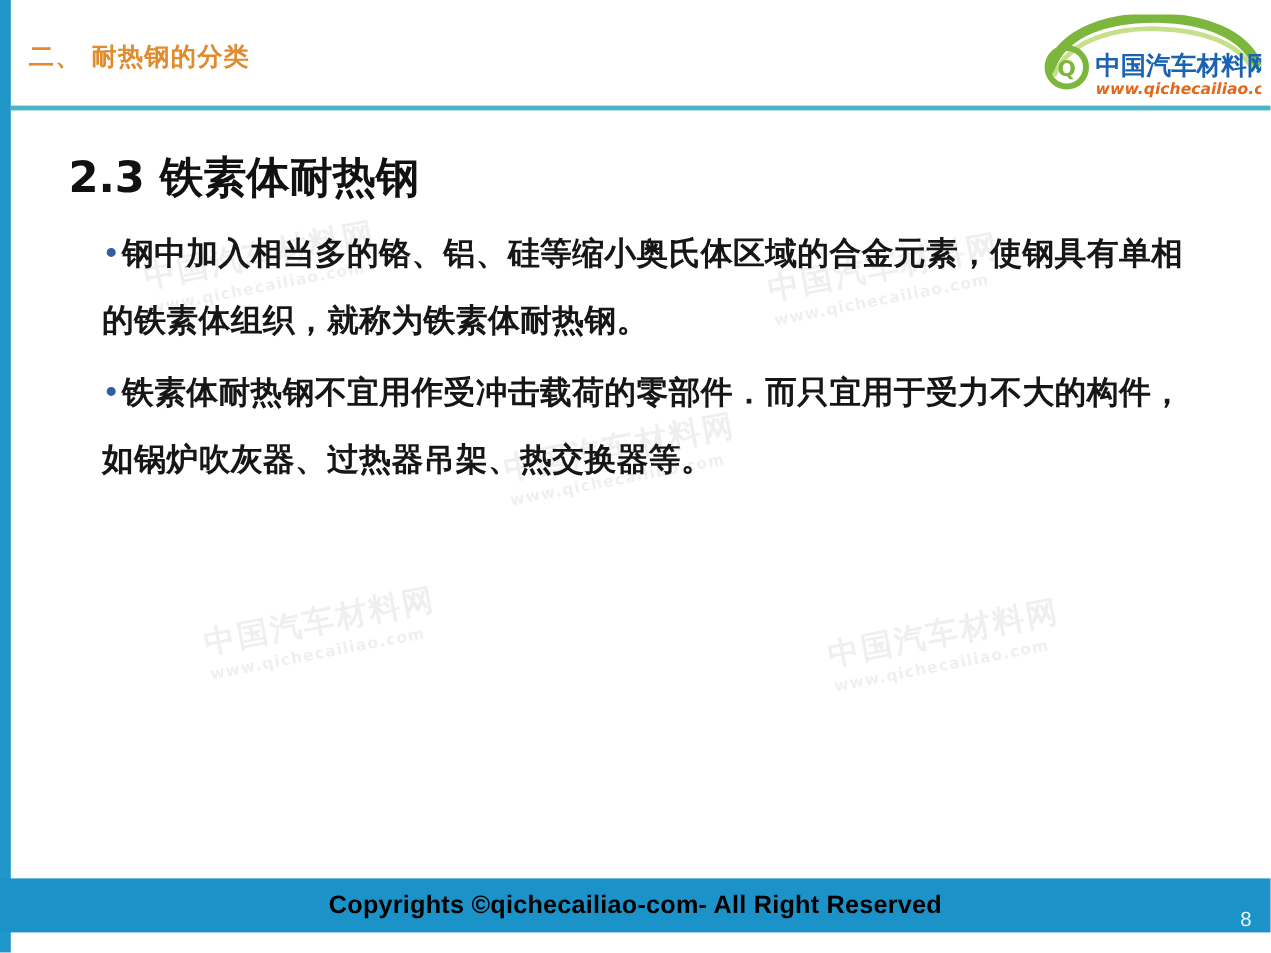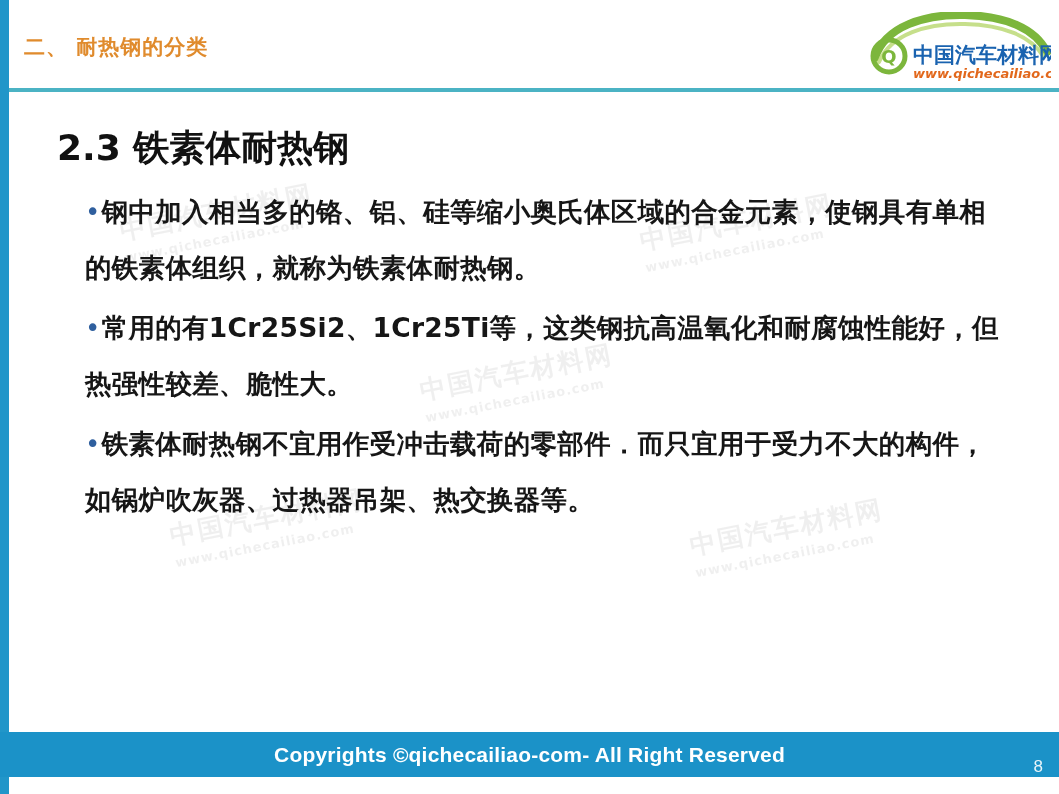--- a/index.html
+++ b/index.html
@@ -152,21 +152,21 @@
     background: #1b92c8;
   }
   .footer-text {
     position: absolute;
     left: 0;
     top: 0;
     width: 1059px;
     height: 45px;
     line-height: 45px;
     text-align: center;
-    color: #ffffff;
+    color: #000000;
     font-size: 21px;
     font-weight: bold;
     letter-spacing: 0.2px;
     font-family: "Liberation Sans", "DejaVu Sans", sans-serif;
   }
   .page-number {
     position: absolute;
     right: 16px;
     bottom: 0px;
     color: #ffffff;
@@ -246,23 +246,20 @@
   <div class="content">
 
     <div class="subheading">2.3 铁素体耐热钢</div>
 
     <div class="bullets">
 
       <div class="bullet">
         <span class="dot">•</span><span class="txt">钢中加入相当多的铬、铝、硅等缩小奥氏体区域的合金元素，使钢具有单相的铁素体组织，就称为铁素体耐热钢。</span>
       </div>
 
-      <div class="bullet">
-        <span class="dot">•</span><span class="txt">常用的有1Cr25Si2、1Cr25Ti等，这类钢抗高温氧化和耐腐蚀性能好，但热强性较差、脆性大。</span>
-      </div>
 
       <div class="bullet">
         <span class="dot">•</span><span class="txt">铁素体耐热钢不宜用作受冲击载荷的零部件．而只宜用于受力不大的构件，如锅炉吹灰器、过热器吊架、热交换器等。</span>
       </div>
 
     </div>
   </div>
 
   <div class="footer-wm">
     <svg class="wechat" viewBox="0 0 30 26" xmlns="http://www.w3.org/2000/svg">

